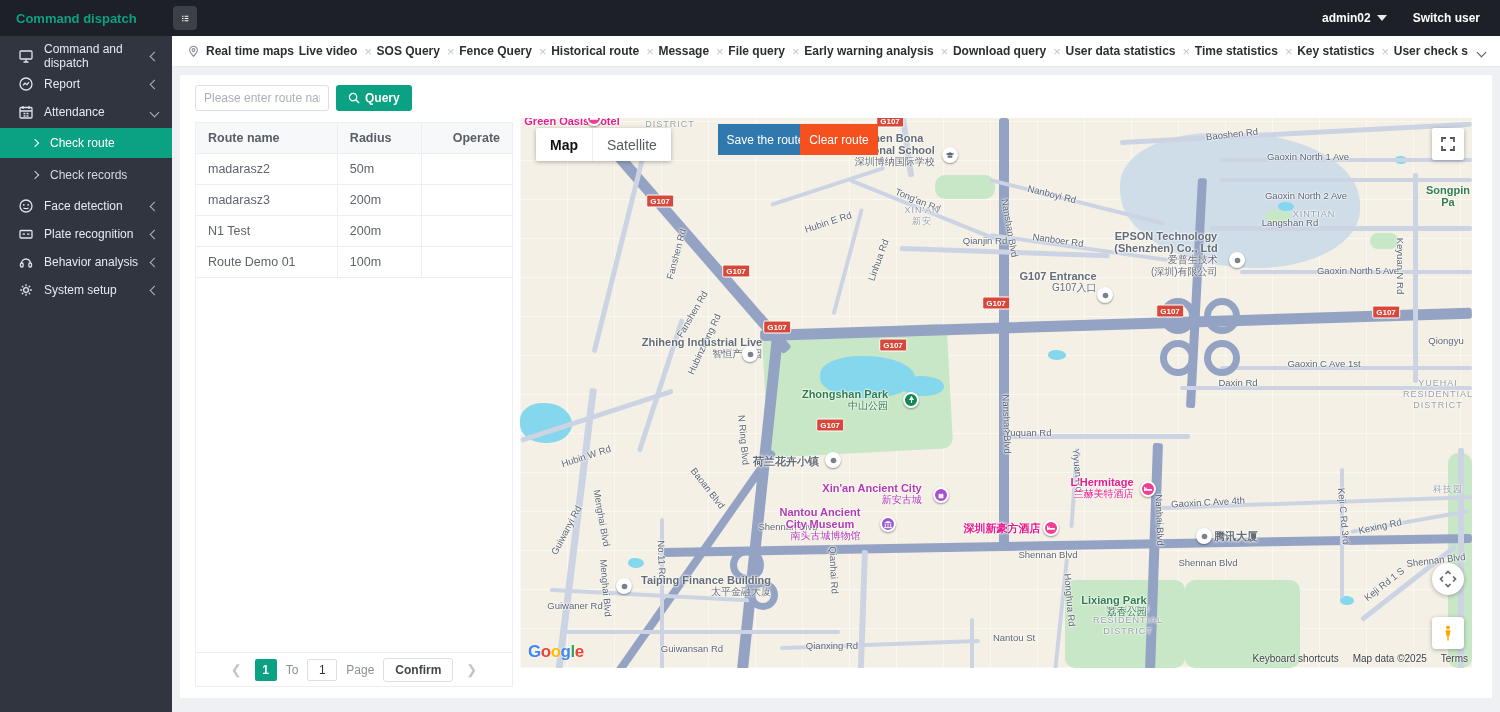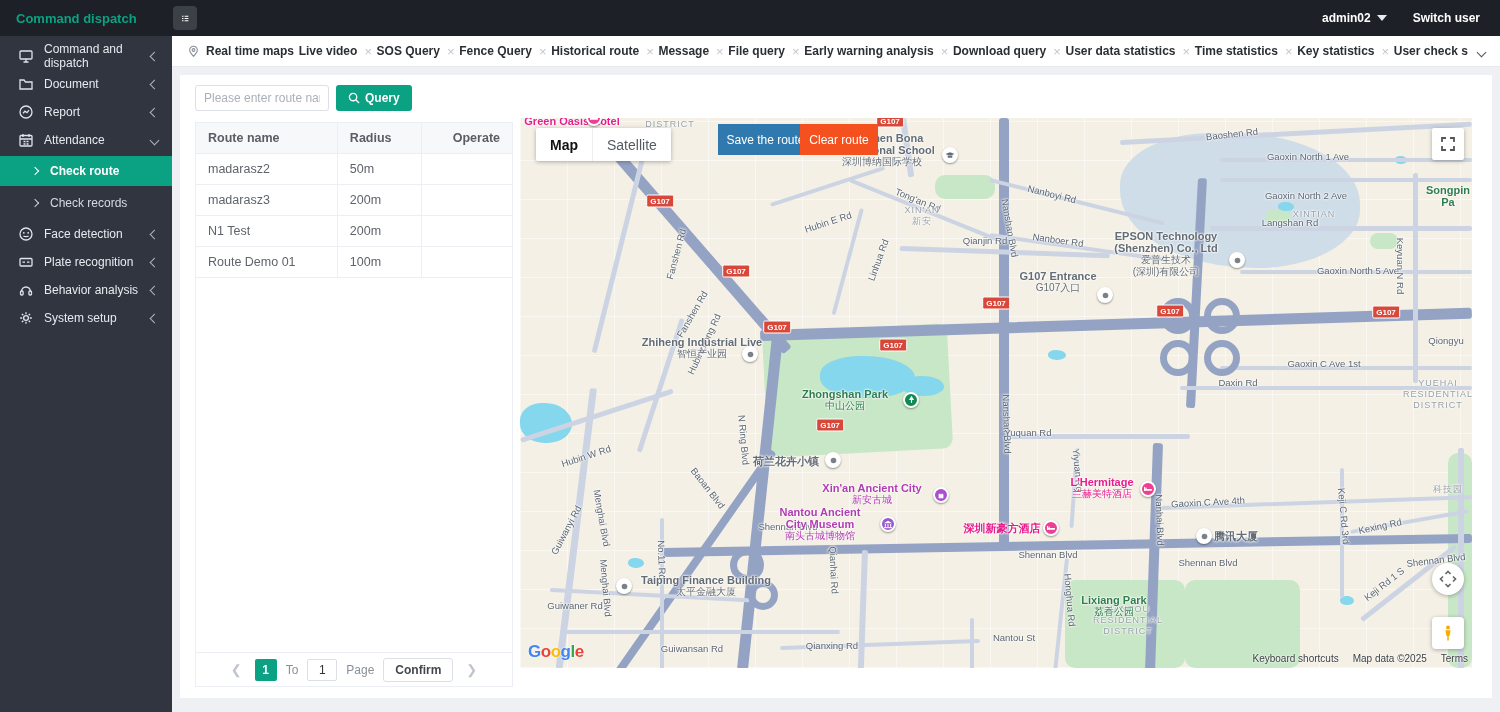--- a/index.html
+++ b/index.html
@@ -21,21 +21,21 @@
   .side-item{height:28px;display:flex;align-items:center;color:#e7eaef;font-size:12px;cursor:pointer;padding:0 14px 0 18px;justify-content:flex-end;}
   .side-item .sicon{width:16px;height:16px;margin-right:10px;display:flex;}
   .side-item .slabel{flex:1;}
   .chev{width:6px;height:6px;border-right:1.5px solid #aeb4bf;border-bottom:1.5px solid #aeb4bf;display:inline-block;}
   .chev.left{transform:rotate(135deg);}
   .chev.down{transform:rotate(45deg);}
   .chev.right{transform:rotate(-45deg);width:5px;height:5px;border-color:#cdd2da;}
   .side-sub{display:block;}
   .side-subitem{height:30px;display:flex;align-items:center;gap:12px;color:#d6dae1;font-size:12px;
     padding-left:32px;cursor:pointer;margin:2px 0;}
-  .side-subitem.active{background:var(--accent,#0aa184);color:#fff;font-weight:bold;}
+  .side-subitem.active{background:var(--accent,#0aa184);color:#fff;font-weight:normal;}
   .side-subitem.active .chev.right{border-color:#fff;}
   
   .tabbar{position:absolute;left:172px;top:36px;width:1328px;height:31px;background:#fff;
     border-bottom:1px solid #e6e8eb;display:flex;align-items:center;padding:0 30px 0 14px;
     box-sizing:border-box;justify-content:space-between;overflow:hidden;z-index:10;}
   .tab{display:flex;align-items:center;gap:7px;font-size:12px;font-weight:bold;color:#2b2f33;
     white-space:nowrap;cursor:pointer;padding:0 2px;}
   .tab .close{color:#c3c7cd;font-size:13px;font-weight:normal;cursor:pointer;}
   .tab .pin{display:flex;}
   .tab-overflow{position:absolute;right:6px;top:40px;width:26px;height:24px;background:#fff;
@@ -78,21 +78,21 @@
   .park-shape{position:absolute;background:#c8e7c6;border-radius:10px;}
   .road{position:absolute;transform-origin:0 0;}
   .hw{background:#94a3c4;border-radius:3px;}
   .art{background:#ccd4e4;border-radius:2px;}
   .loop{position:absolute;border:7px solid #94a3c4;border-radius:50%;box-sizing:border-box;}
   .mlabel{position:absolute;white-space:nowrap;z-index:5;
     text-shadow:0 0 2px #fff,0 0 2px #fff,0 0 3px #fff;}
   .road-label{font-size:9.5px;color:#5b6571;}
   .district-label{font-size:9px;color:#98a0a8;letter-spacing:1px;text-align:center;line-height:11px;}
   .poi-label{font-size:11px;line-height:12px;text-align:center;font-weight:bold;}
-  .poi-label .zh{font-size:10px;font-weight:normal;}
+  .poi-label .zh{font-size:10px;font-weight:normal;text-align:right;}
   .c-poi{color:#646c75;}
   .c-park{color:#2f7d4f;}
   .c-hotel{color:#e81c8c;}
   .c-attraction{color:#b13bb3;}
   .mk{position:absolute;border-radius:50%;box-shadow:0 1px 2px rgba(0,0,0,.4);z-index:6;
     display:flex;align-items:center;justify-content:center;transform:translate(-50%,-50%);
     width:16px;height:16px;border:2px solid #fff;box-sizing:border-box;cursor:pointer;}
   .mk-poi,.mk-school{background:#fff;}
   .mk-tree{background:#0f8a52;}
   .mk-hotel{background:#ee3f92;}
@@ -149,29 +149,20 @@
 
   <aside class="sidebar" id="sidebar">
       <div class="side-item">
         <span class="sicon">
           <svg width="16" height="16" viewBox="0 0 16 16" fill="none" stroke="#dfe3ea" stroke-width="1.3">
             <rect x="2" y="3" width="12" height="8" rx="1"></rect>
             <path d="M5.5 14h5M8 11v3"></path>
           </svg>
         </span>
         <span class="slabel">Command and dispatch</span>
-        <span class="chev left"></span>
-      </div>
-      <div class="side-item">
-        <span class="sicon">
-          <svg width="16" height="16" viewBox="0 0 16 16" fill="none" stroke="#dfe3ea" stroke-width="1.3">
-            <path d="M2 4h4l1.5 2H14v7H2z"></path>
-          </svg>
-        </span>
-        <span class="slabel">Document</span>
         <span class="chev left"></span>
       </div>
       <div class="side-item">
         <span class="sicon">
           <svg width="16" height="16" viewBox="0 0 16 16" fill="none" stroke="#dfe3ea" stroke-width="1.3">
             <circle cx="8" cy="8" r="6"></circle>
             <path d="M5 9.2l2-2 2 1.5 2-2.5"></path>
           </svg>
         </span>
         <span class="slabel">Report</span>

